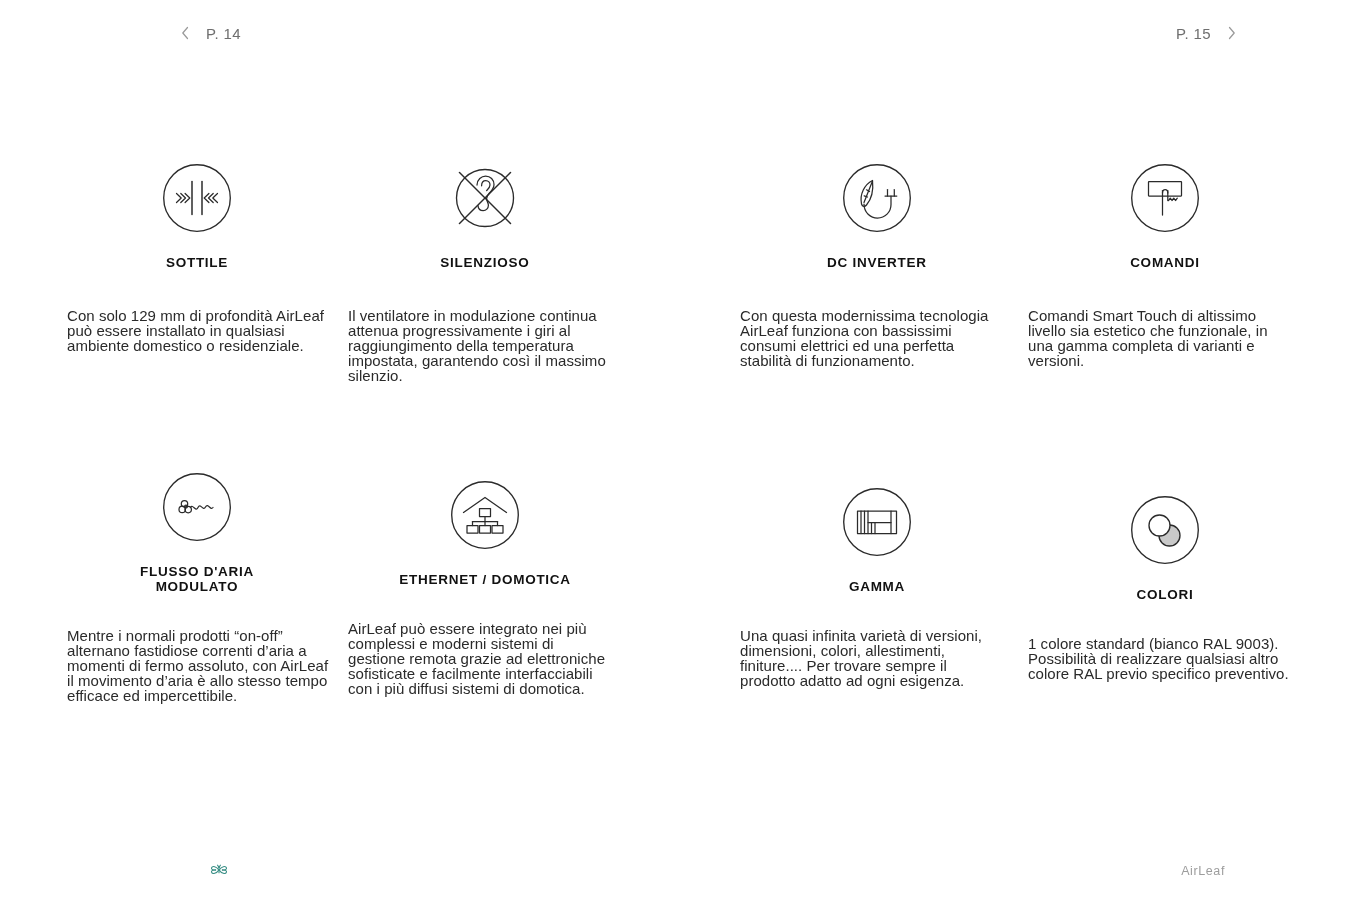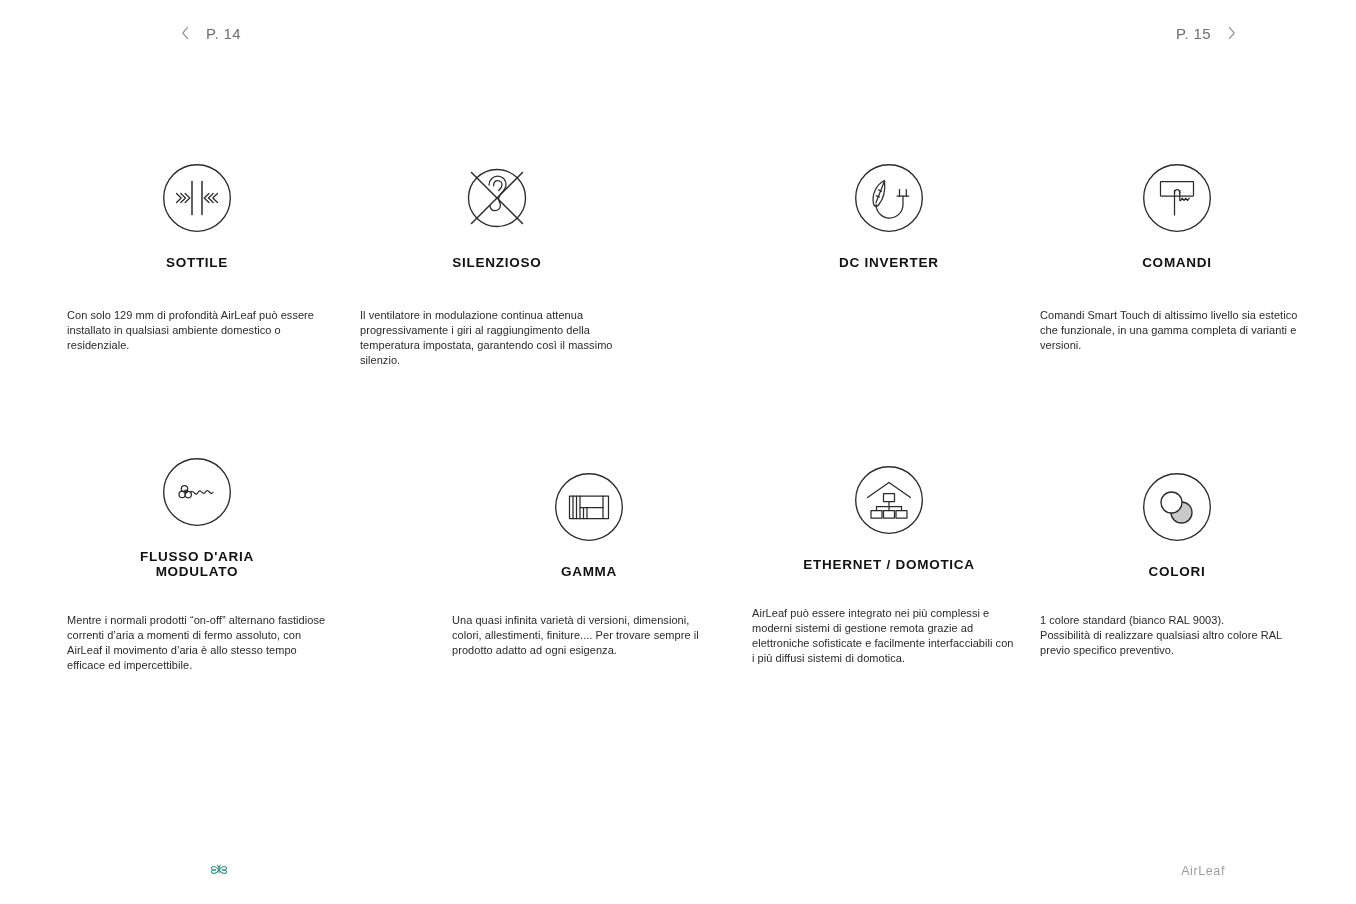--- a/index.html
+++ b/index.html
@@ -63,21 +63,21 @@
     display: flex;
     width: 1356px;
   }
   .row-2 { margin-top: 0; align-items: center; }
 
   .cell {
     width: 284px;
     position: relative;
   }
   .cell.c0 { margin-left: 55px; }
-  .cell.c1 { margin-left: 16px; }
+  .cell.c1 { margin-left: 4px; }
   .cell.c2 { margin-left: 108px; }
   .cell.c3 { margin-left: 4px; }
 
   .icon-wrap {
     height: 96px;
     display: flex;
     align-items: center;
     justify-content: center;
   }
   .icon-circle {
@@ -121,21 +121,21 @@
     font-size: 13.5px;
     font-weight: bold;
     letter-spacing: 0.75px;
     line-height: 15px;
     color: #111111;
     margin-top: 9px;
     white-space: pre-line;
   }
 
   .feat-body {
-    font-size: 11px;
+    font-size: 15px;
     line-height: 15px;
     color: #2a2a2a;
     letter-spacing: 0.05px;
     width: 262px;
     white-space: pre-line;
   }
   .row-1 .feat-body { margin-top: 38px; }
   .row-2 .feat-body { margin-top: 34px; }
 
   .cell.c0 .feat-body { margin-left: 12px; }
@@ -246,20 +246,21 @@
             <path class="thin" d="M22 39.5 L30.5 18"></path>
             <path class="thin" d="M27.5 28.5 L24.5 26.8"></path>
             <path class="thin" d="M25.5 34 L22.2 32.8"></path>
             <path class="thin" d="M22 41 C22 49.6 28.5 55 35.5 55 C43 55 49 49.2 49 41.5 L49 33"></path>
             <path class="thin" d="M45.5 33 L45.5 26.5"></path>
             <path class="thin" d="M52.3 33 L52.3 26.5"></path>
             <path class="thin" d="M43 33 L54.8 33"></path>
           </svg>
         </div>
         <div class="feat-title">DC INVERTER</div>
+        <div class="feat-body">Con questa modernissima tecnologia AirLeaf funziona con bassissimi consumi elettrici ed una perfetta stabilità di funzionamento.</div>
       </div>
 
       <div class="cell c3">
         <div class="icon-wrap">
           <svg class="icon-circle" viewBox="0 0 70 70">
             <circle class="ring" cx="35" cy="35" r="33.3"></circle>
             <rect class="thin" x="18.5" y="18.5" width="33" height="14.5" rx="0.5"></rect>
             <path class="thin" d="M32.5 27.5 L32.5 52"></path>
             <path class="thin" d="M37.8 27.5 L37.8 37.5"></path>
             <path class="thin" d="M32.5 30 C32.5 27.8 34 26.5 35.2 26.5 C36.6 26.5 37.8 27.8 37.8 30"></path>
@@ -283,58 +284,58 @@
             <circle class="thin" cx="22.5" cy="31.8" r="3.2"></circle>
             <circle class="thin" cx="20.2" cy="37.4" r="3.2"></circle>
             <circle class="thin" cx="26.2" cy="37.6" r="3.2"></circle>
             <circle class="thin" cx="24" cy="34.6" r="1.4"></circle>
             <path class="thin" d="M28.5 35.5 C31 31.5 33.5 40.5 36 35.5 C38.5 30.5 41 39.5 43.5 35 C46 30.5 48.5 39 51 35.5"></path>
           </svg>
         </div>
         <div class="feat-title">FLUSSO D'ARIA
 MODULATO</div>
         <div class="feat-body">Mentre i normali prodotti “on-off” alternano fastidiose correnti d’aria a momenti di  fermo assoluto, con AirLeaf il movimento d’aria è allo stesso tempo efficace ed impercettibile.</div>
-      </div>
-
-      <div class="cell c2">
-        <div class="icon-wrap">
-          <svg class="icon-circle" viewBox="0 0 70 70">
-            <circle class="ring" cx="35" cy="35" r="33.3"></circle>
-            <rect class="thin" x="15.5" y="24" width="39" height="22.5"></rect>
-            <path class="thin" d="M19 24 L19 46.5"></path>
-            <path class="thin" d="M22.5 24 L22.5 46.5"></path>
-            <path class="thin" d="M26 24 L26 46.5"></path>
-            <path class="thin" d="M26 35.5 L49 35.5"></path>
-            <path class="thin" d="M29.5 35.5 L29.5 46.5"></path>
-            <path class="thin" d="M33 35.5 L33 46.5"></path>
-            <path class="thin" d="M49 24 L49 46.5"></path>
-          </svg>
-        </div>
-        <div class="feat-title">GAMMA</div>
-        <div class="feat-body">Una quasi infinita varietà di versioni, dimensioni, colori, allestimenti, finiture.... Per trovare sempre il prodotto adatto ad ogni esigenza.</div>
       </div>
 
       <div class="cell c1">
         <div class="icon-wrap">
           <svg class="icon-circle" viewBox="0 0 70 70">
             <circle class="ring" cx="35" cy="35" r="33.3"></circle>
             <path class="thin" d="M13.5 32.5 L35 17.5 L56.5 32.5"></path>
             <rect class="thin" x="29.5" y="28.5" width="11" height="8"></rect>
             <path class="thin" d="M35 36.5 L35 41.5"></path>
             <path class="thin" d="M22.5 41.5 L47.5 41.5"></path>
             <path class="thin" d="M22.5 41.5 L22.5 45.5"></path>
             <path class="thin" d="M47.5 41.5 L47.5 45.5"></path>
             <path class="thin" d="M35 41.5 L35 45.5"></path>
             <rect class="thin" x="17" y="45.5" width="11" height="7.5"></rect>
             <rect class="thin" x="29.5" y="45.5" width="11" height="7.5"></rect>
             <rect class="thin" x="42" y="45.5" width="11" height="7.5"></rect>
           </svg>
         </div>
         <div class="feat-title">ETHERNET / DOMOTICA</div>
         <div class="feat-body">AirLeaf può essere integrato nei più complessi e moderni sistemi di gestione remota grazie ad elettroniche sofisticate e facilmente interfacciabili con i più diffusi sistemi di domotica.</div>
+      </div>
+
+      <div class="cell c2">
+        <div class="icon-wrap">
+          <svg class="icon-circle" viewBox="0 0 70 70">
+            <circle class="ring" cx="35" cy="35" r="33.3"></circle>
+            <rect class="thin" x="15.5" y="24" width="39" height="22.5"></rect>
+            <path class="thin" d="M19 24 L19 46.5"></path>
+            <path class="thin" d="M22.5 24 L22.5 46.5"></path>
+            <path class="thin" d="M26 24 L26 46.5"></path>
+            <path class="thin" d="M26 35.5 L49 35.5"></path>
+            <path class="thin" d="M29.5 35.5 L29.5 46.5"></path>
+            <path class="thin" d="M33 35.5 L33 46.5"></path>
+            <path class="thin" d="M49 24 L49 46.5"></path>
+          </svg>
+        </div>
+        <div class="feat-title">GAMMA</div>
+        <div class="feat-body">Una quasi infinita varietà di versioni, dimensioni, colori, allestimenti, finiture.... Per trovare sempre il prodotto adatto ad ogni esigenza.</div>
       </div>
 
       <div class="cell c3">
         <div class="icon-wrap">
           <svg class="icon-circle" viewBox="0 0 70 70">
             <circle class="ring" cx="35" cy="35" r="33.3"></circle>
             <circle class="fillgray" cx="39.5" cy="40.5" r="10.5"></circle>
             <circle class="fillwhite" cx="29.5" cy="30.5" r="10.5"></circle>
           </svg>
         </div>

